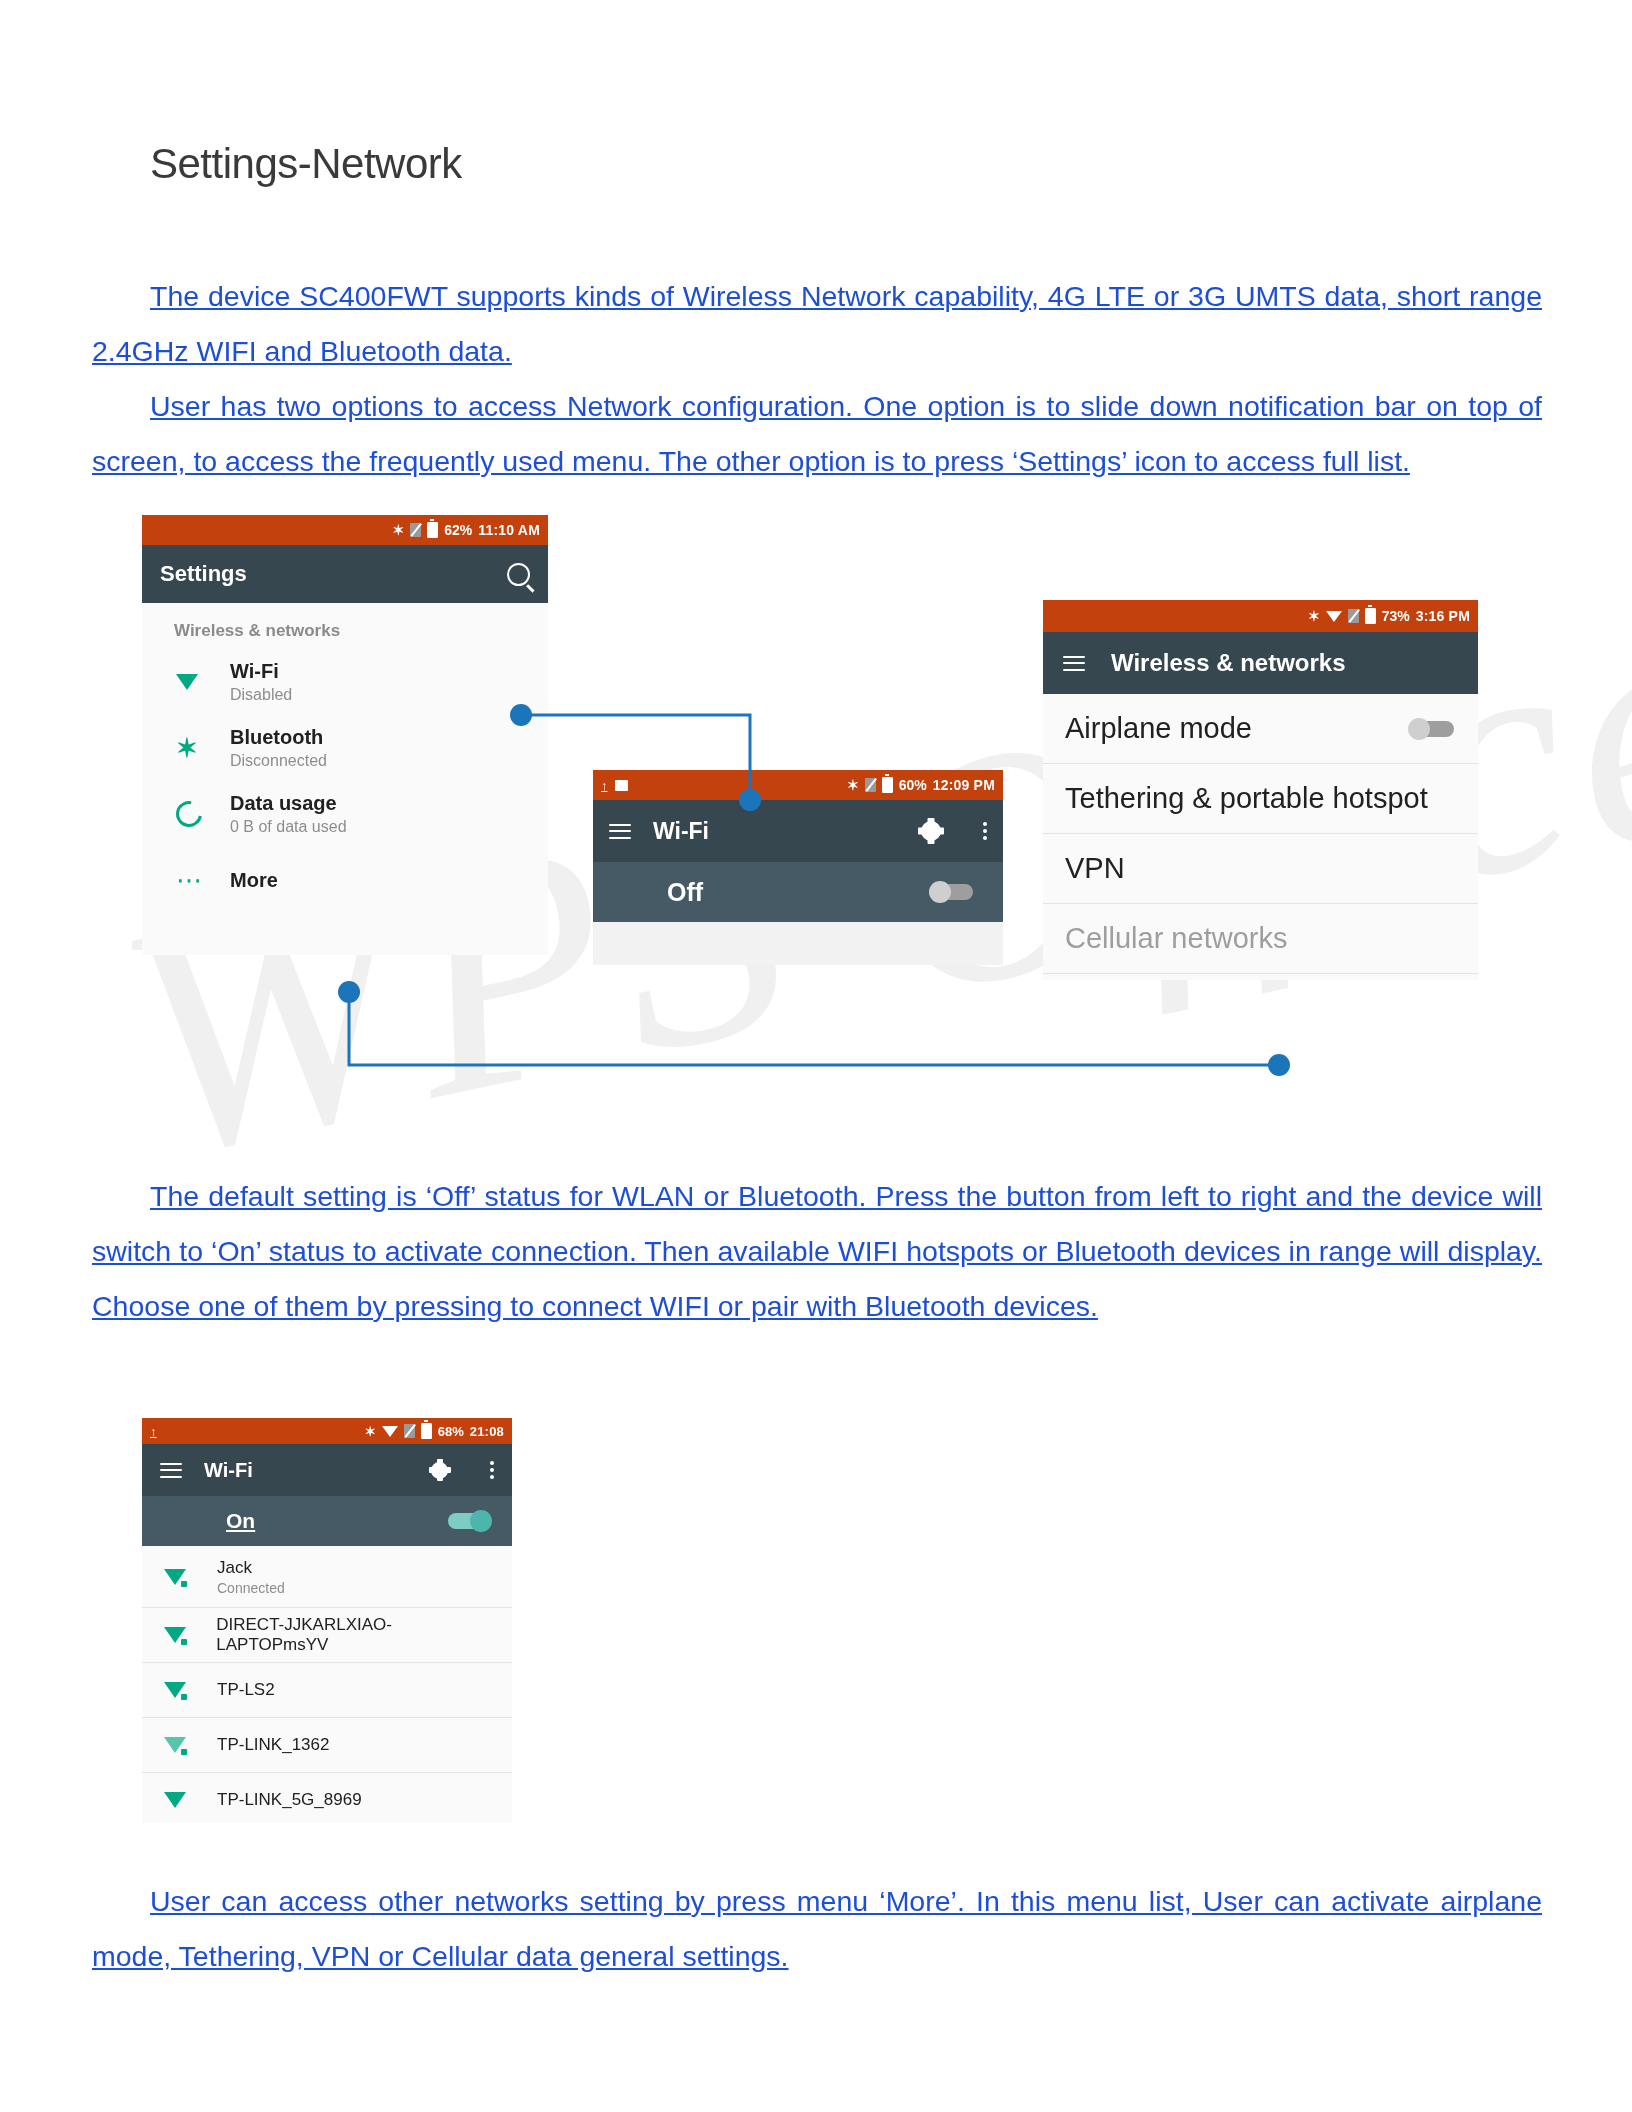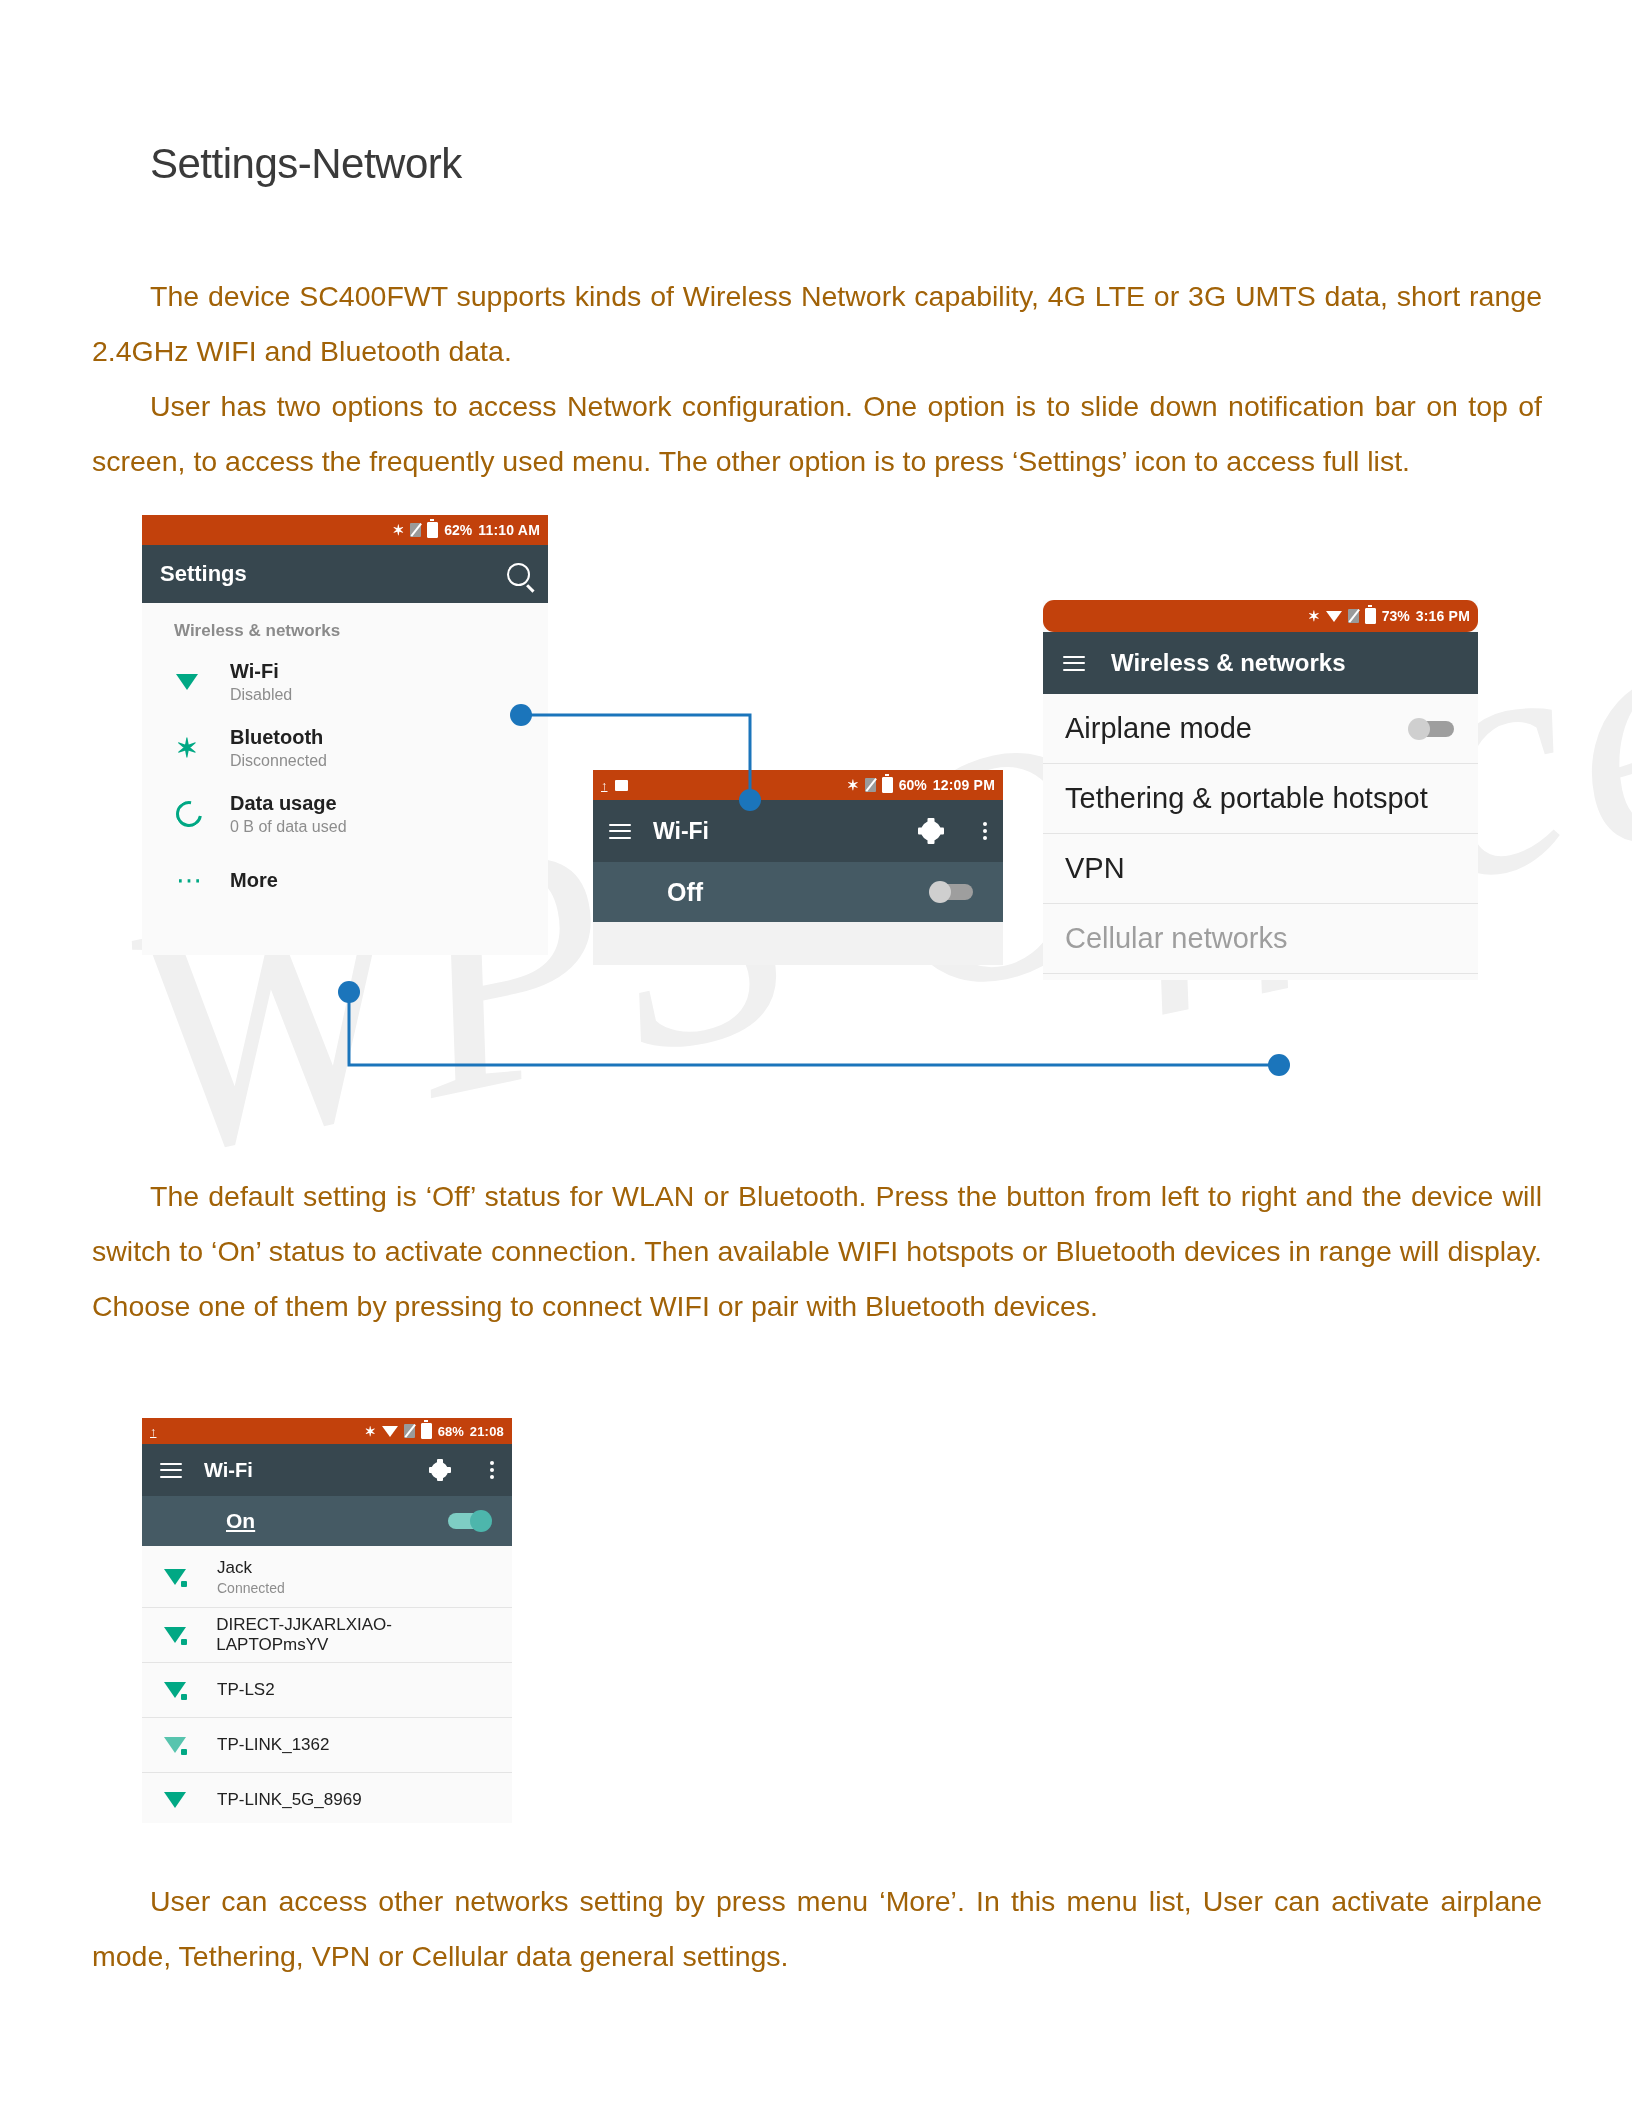--- a/index.html
+++ b/index.html
@@ -51,24 +51,25 @@
     color: #3a3a3a;
     letter-spacing: -0.5px;
   }
 
   .para {
     position: absolute;
     left: 92px;
     width: 1450px;
     font-size: 28.5px;
     line-height: 55px;
-    color: #a16207;
+    color: #1d4ed8;
     text-align: justify;
     text-indent: 58px;
     text-justify: inter-word;
+    text-decoration: underline;
   }
 
   #para-1 { top: 240px; }
   #para-2 { top: 350px; }
   #para-3 { top: 1140px; }
   #para-4 { top: 1845px; }
 
   
   .android {
     position: absolute;
@@ -207,21 +208,21 @@
   .gear-ico::before, .gear-ico::after {
     content: ""; position: absolute; left: 50%; top: 50%; width: 26px; height: 7px;
     background: #fff; transform: translate(-50%,-50%); border-radius: 1px;
   }
   .gear-ico::after { transform: translate(-50%,-50%) rotate(90deg); }
   .kebab-ico { display: flex; flex-direction: column; gap: 3px; margin-left: 20px; }
   .kebab-ico i { width: 4px; height: 4px; border-radius: 50%; background: #fff; display: block; }
 
   
   #shot-wireless { left: 1043px; top: 600px; width: 435px; height: 380px; }
-  #shot-wireless .statusbar { height: 32px; border-radius: 11px; }
+  #shot-wireless .statusbar { height: 32px; }
   #shot-wireless .appbar { height: 62px; padding: 0 20px; font-size: 24px; gap: 26px; }
   #shot-wireless .list-row { height: 70px; padding: 0 24px 0 22px; font-size: 23px; }
   #shot-wireless .list-row .row-title { font-size: 29px; }
   #shot-wireless .list-row.faded .row-title { color: #9e9e9e; }
   #shot-wireless .switch { width: 44px; }
 
   
   #shot-wifi-on { left: 142px; top: 1418px; width: 370px; height: 405px; }
   #shot-wifi-on .statusbar { height: 26px; font-size: 13px; }
   #shot-wifi-on .appbar { height: 52px; padding: 0 18px; font-size: 20px; gap: 22px; }

